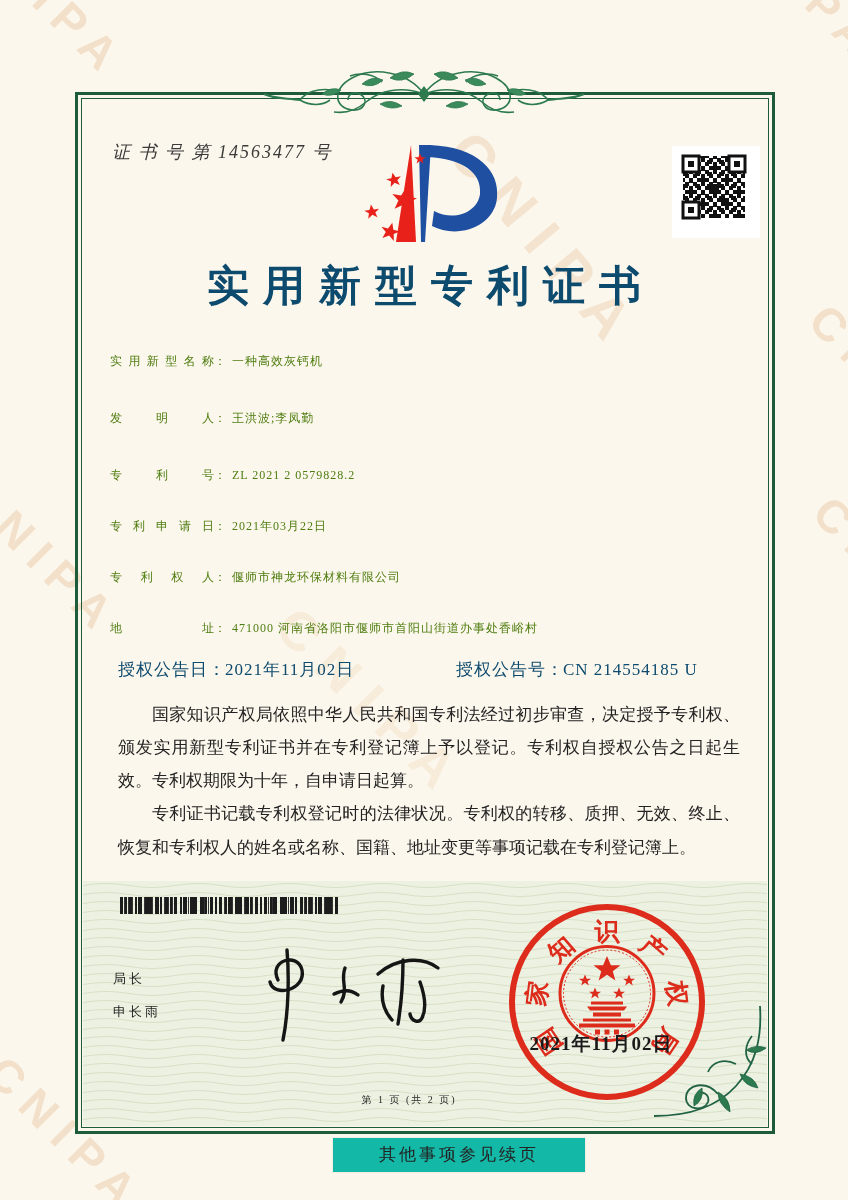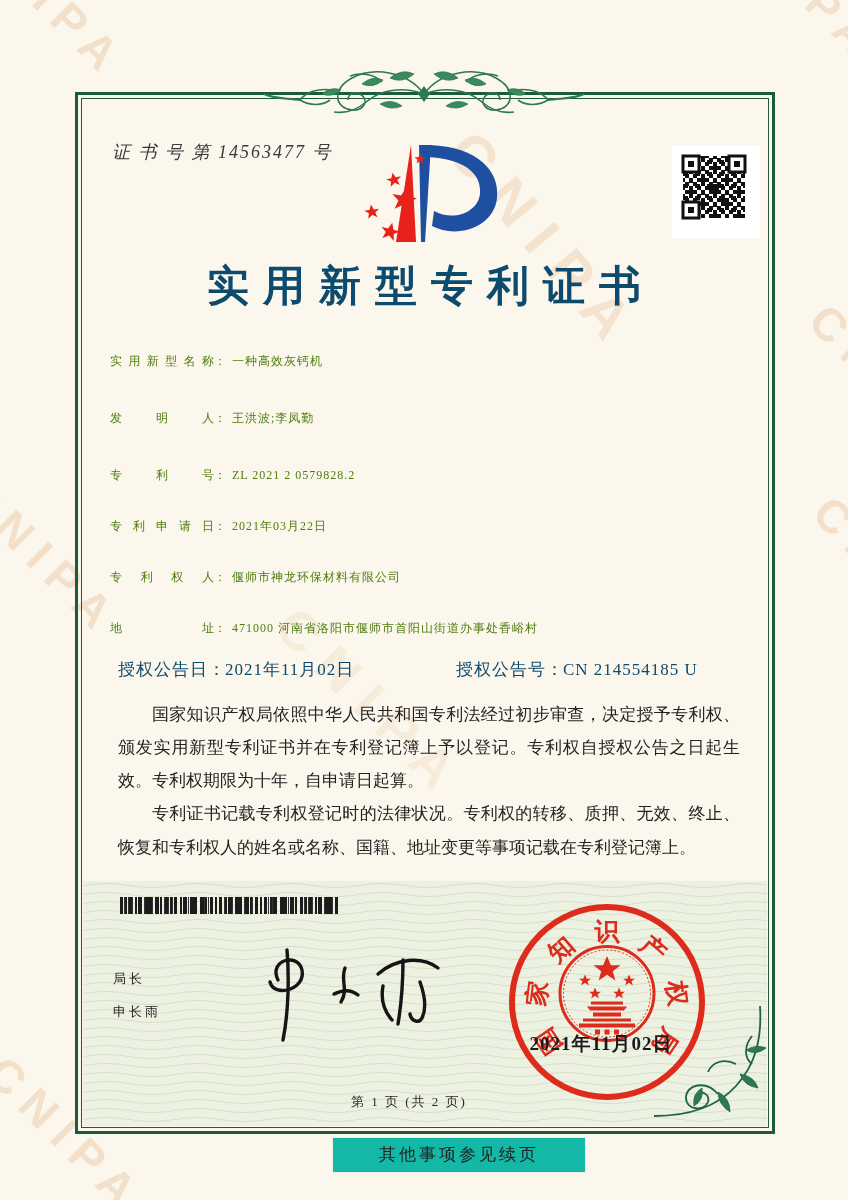--- a/index.html
+++ b/index.html
@@ -109,21 +109,21 @@
   .sc6{transform:rotate(124deg)  translateY(-70px);}
   .emblem{position:absolute;left:50%;top:50%;transform:translate(-50%,-56%);}
   .seal-date{
     position:absolute;left:509px;top:1031px;width:184px;text-align:center;
     font-size:19px;color:#1a1a1a;letter-spacing:1px;z-index:4;font-weight:bold;white-space:nowrap;
   }
 
   
   .page-info{
     position:absolute;left:0;right:30px;top:1093px;text-align:center;
-    font-size:13px;color:#2a2a2a;letter-spacing:2px;z-index:2;
+    font-size:10px;color:#2a2a2a;letter-spacing:2px;z-index:2;
   }
   .note-box{
     position:absolute;left:333px;top:1138px;width:252px;height:34px;
     background:#14b8a6;text-align:center;line-height:34px;
     font-size:17px;color:#222;letter-spacing:3px;
     box-shadow:0 0 0 1px rgba(0,0,0,0.04);
   }
 
   .ornament-top{position:absolute;left:262px;top:60px;z-index:2;}
   .ornament-corner{position:absolute;left:648px;top:1002px;z-index:2;}

